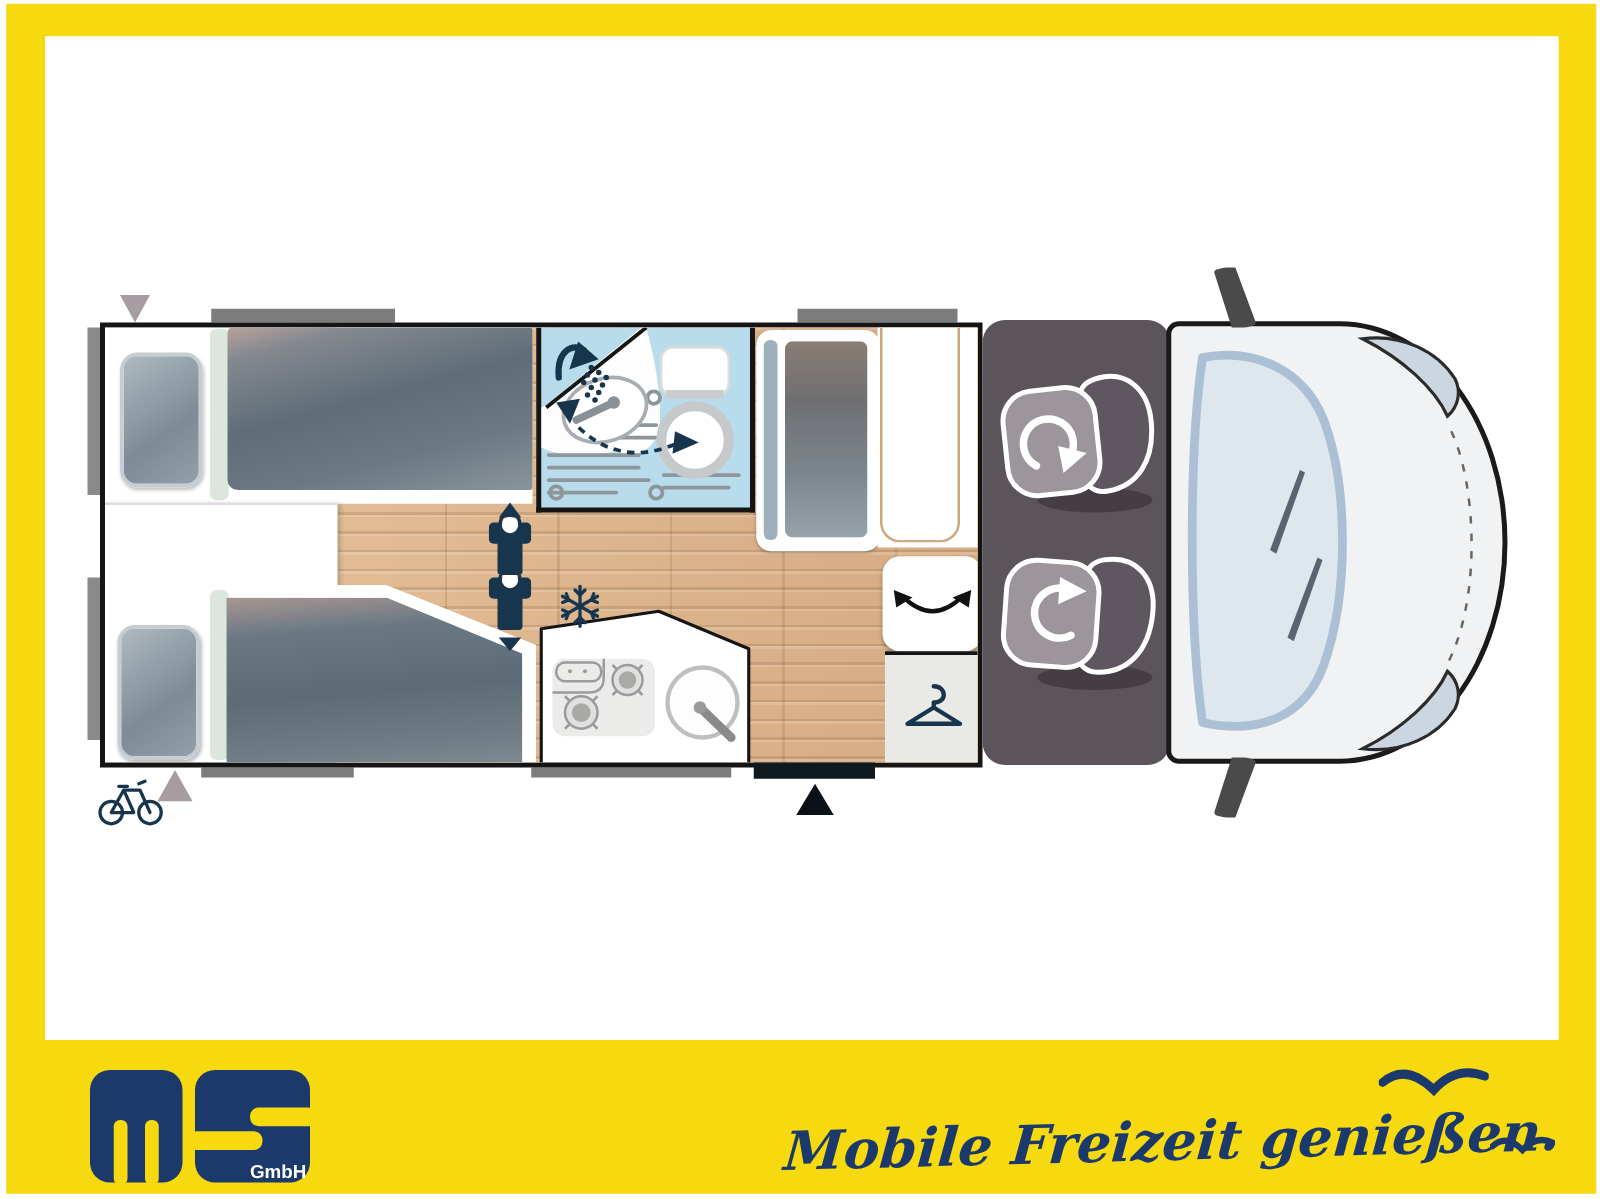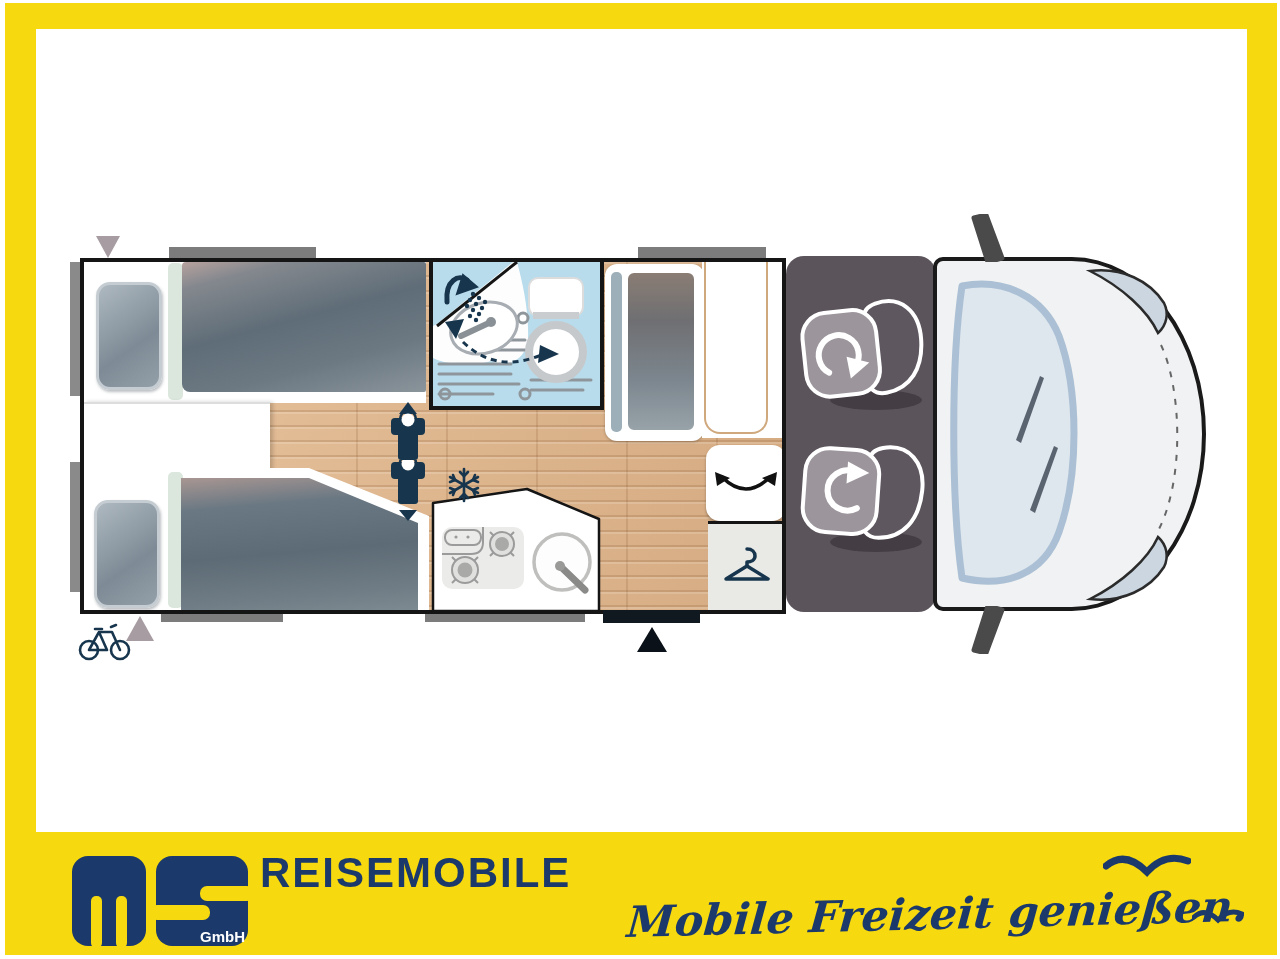--- a/index.html
+++ b/index.html
@@ -282,21 +282,20 @@
       <rect x="86" y="8" width="92" height="90" rx="16"></rect>
     </g>
     <g fill="#F6D90F">
       <rect x="21" y="48" width="11" height="52" ry="5"></rect>
       <rect x="46" y="48" width="11" height="52" ry="5"></rect>
       <rect x="130" y="38" width="54" height="15" ry="7"></rect>
       <rect x="80" y="57" width="60" height="15" ry="7"></rect>
     </g>
     <text x="130" y="94" fill="#FFFFFF" font-family="Liberation Sans, sans-serif" font-size="15" font-weight="bold">GmbH</text>
   </svg>
-  <div class="abs" id="banner-title" style="left:260px;top:852px;">REISEMOBILE</div>
   <div class="abs" id="banner-slogan" style="left:628px;top:893px;">Mobile Freizeit genießen.</div>
   <svg class="abs" style="left:1103px;top:848px;" width="88" height="40" viewBox="0 0 88 40">
     <path d="M3,18 Q22,2 44,24 Q62,4 85,13" fill="none" stroke="#1B3A6B" stroke-width="7" stroke-linecap="round"></path>
   </svg>
   <svg class="abs" style="left:1192px;top:905px;" width="52" height="28" viewBox="0 0 52 28">
     <path d="M2,12 Q13,2 26,15 Q37,3 50,9" fill="none" stroke="#1B3A6B" stroke-width="5" stroke-linecap="round"></path>
   </svg>
 </div>
 
 </body></html>

